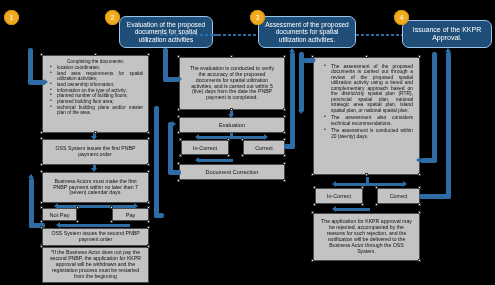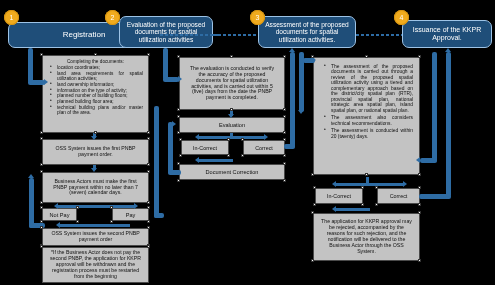--- a/index.html
+++ b/index.html
@@ -65,23 +65,20 @@
   .tri.upS{border-left:3px solid transparent;border-right:3px solid transparent;border-bottom:4px solid #2e6ca4;}
   .tri.lfS{border-top:3px solid transparent;border-bottom:3px solid transparent;border-right:4px solid #2e6ca4;}
   .tri.rtS{border-top:3px solid transparent;border-bottom:3px solid transparent;border-left:4px solid #2e6ca4;}
 </style>
 </head>
 <body>
 
 <div id="canvas">
 
   <div class="badge" style="left:4px;top:10px;">1</div>
-  <div class="step" style="left:8px;top:22px;width:152px;height:26px;font-size:8px;">
-    <span class="steptxt">Registration</span>
-  </div>
   <div class="hlink" style="left:160px;top:34px;width:60px;"></div>
 
   <div class="badge" style="left:105px;top:10px;">2</div>
   <div class="step" style="left:119px;top:16px;width:94px;height:32px;font-size:6.6px;">
     <span class="steptxt">Evaluation of the proposed documents for spatial utilization activities</span>
   </div>
   <div class="hlink" style="left:213px;top:34px;width:43px;"></div>
 
   <div class="badge" style="left:250px;top:10px;">3</div>
   <div class="step" style="left:258px;top:16px;width:98px;height:32px;font-size:6.6px;">

